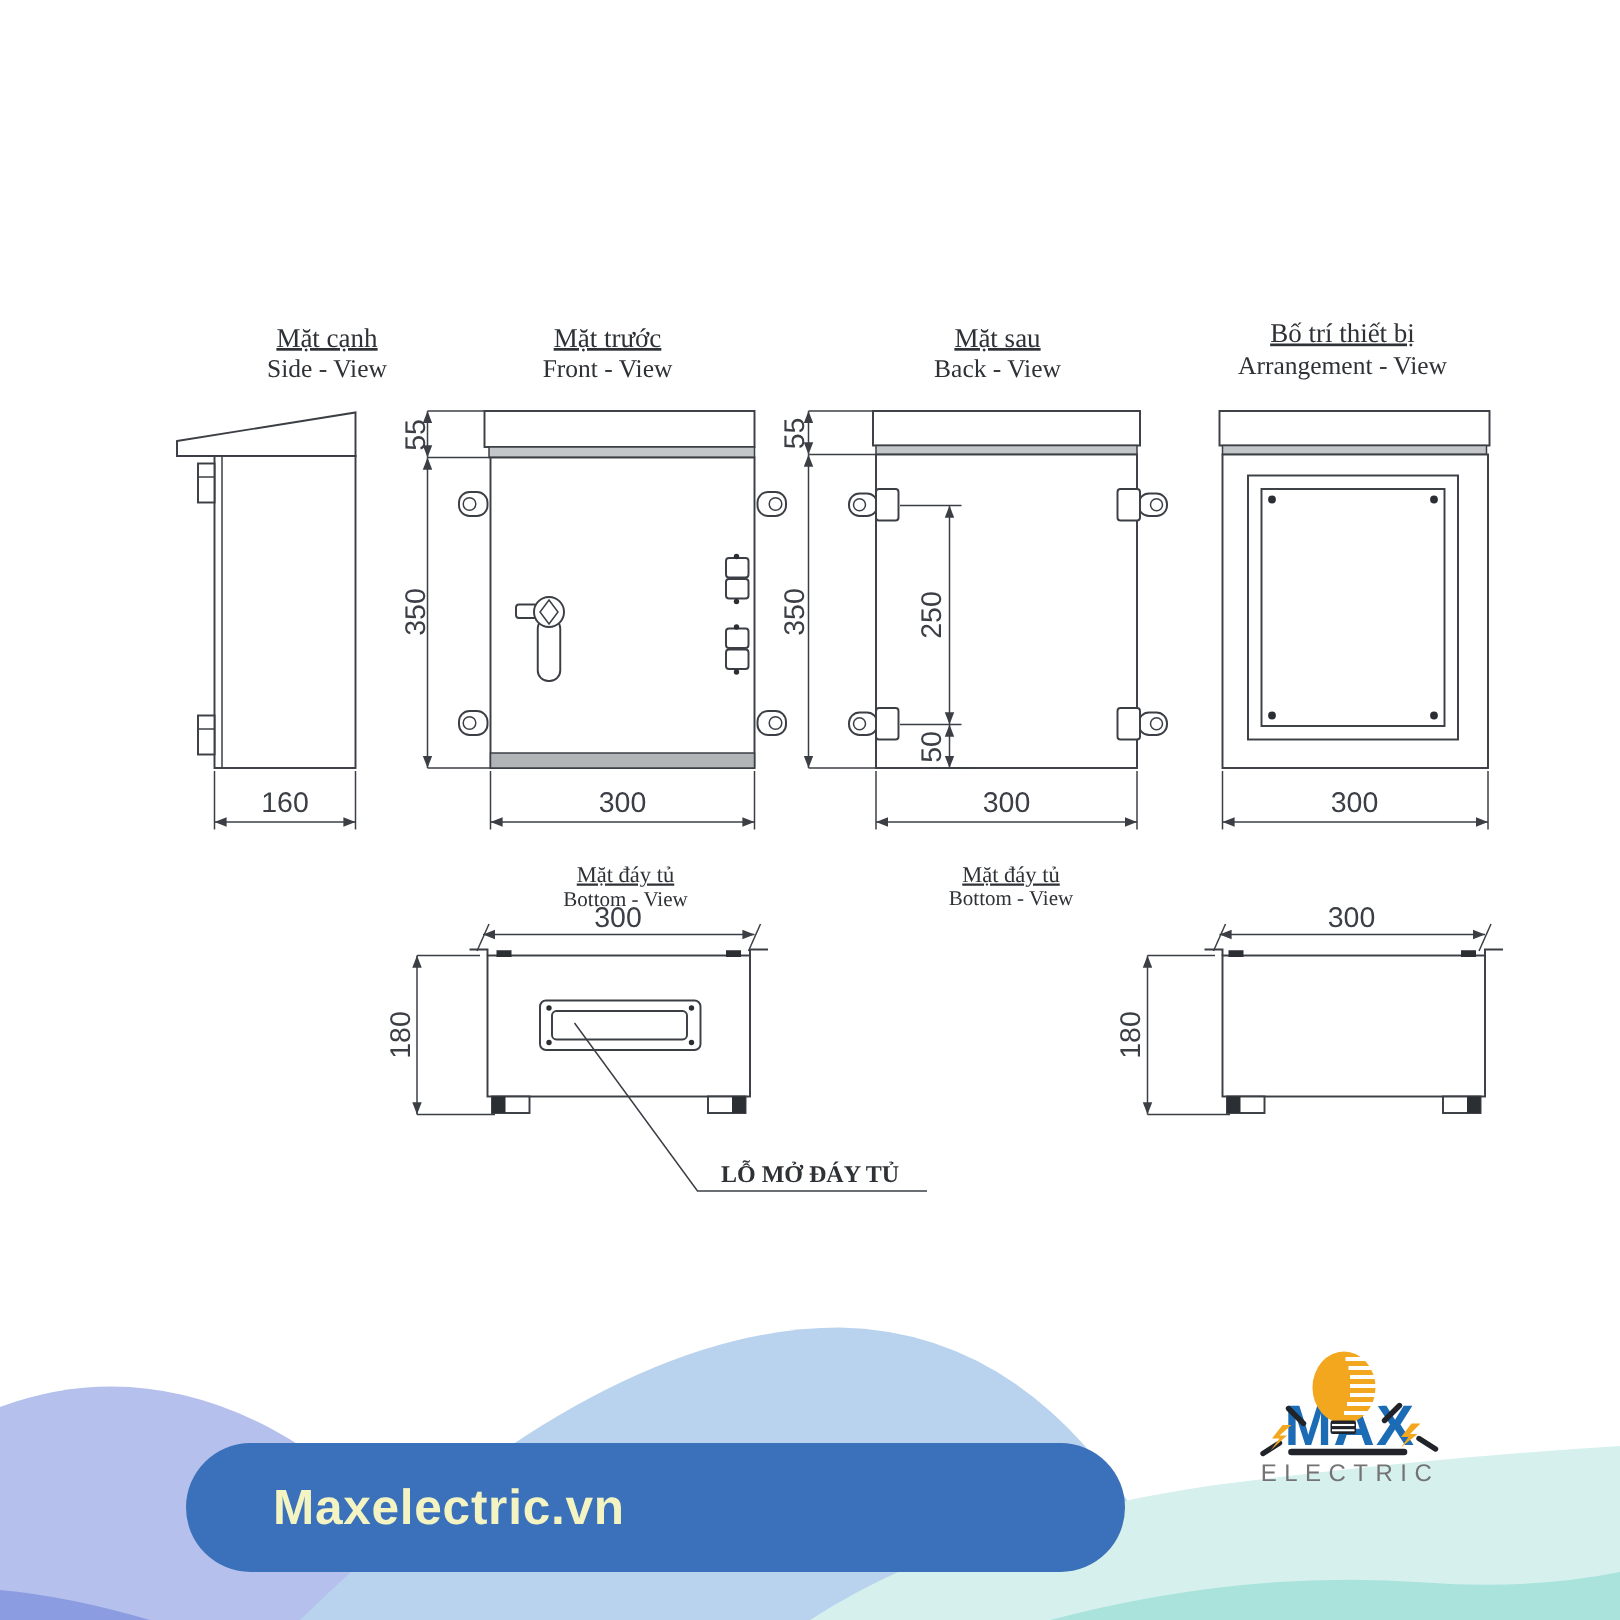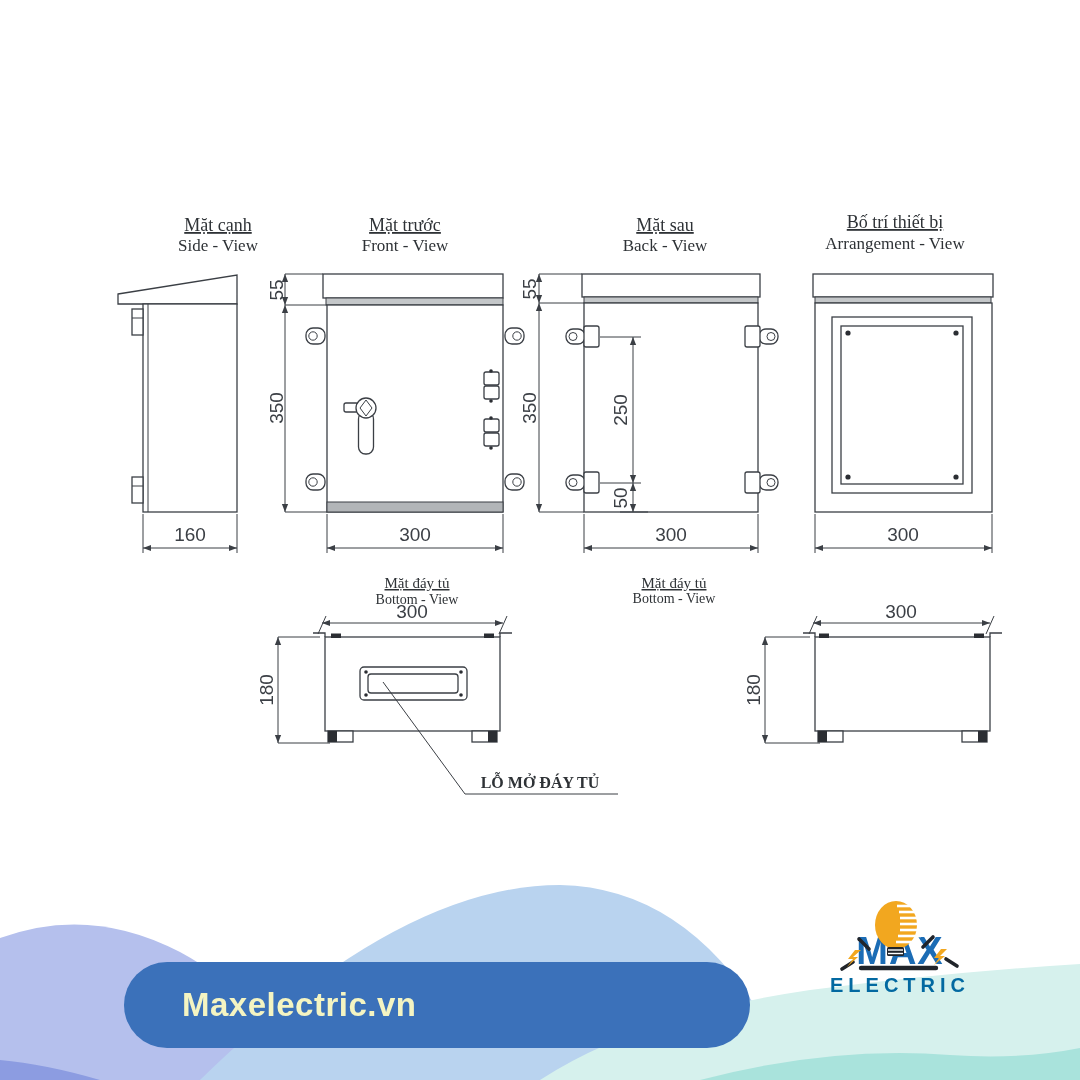--- a/index.html
+++ b/index.html
@@ -30,21 +30,21 @@
   }
   .footer-pill span{
     font-weight:bold;font-size:33px;color:#f4f4c2;letter-spacing:0.5px;
   }
   .logo{position:absolute;left:818px;top:880px;width:164px;height:170px;z-index:3;text-align:center;}
   .logo-max{
     margin-top:52px;font-weight:800;font-size:38px;line-height:38px;
     color:#1b6cb5;letter-spacing:1px;font-family:"Liberation Sans",sans-serif;
   }
   .logo-electric{
-    margin-top:4px;font-weight:700;font-size:20px;color:#0369a1;
+    margin-top:4px;font-weight:400;font-size:16px;color:#737373;
     letter-spacing:5px;font-family:"Liberation Sans",sans-serif;
   }
   .waves{position:absolute;left:0;top:0;z-index:1;}
   .drawing{position:absolute;left:0;top:0;z-index:2;}
 </style>
 </head>
 <body>
 
 <svg class="drawing" width="1080" height="1080" viewBox="0 0 1080 1080">
   <defs>

